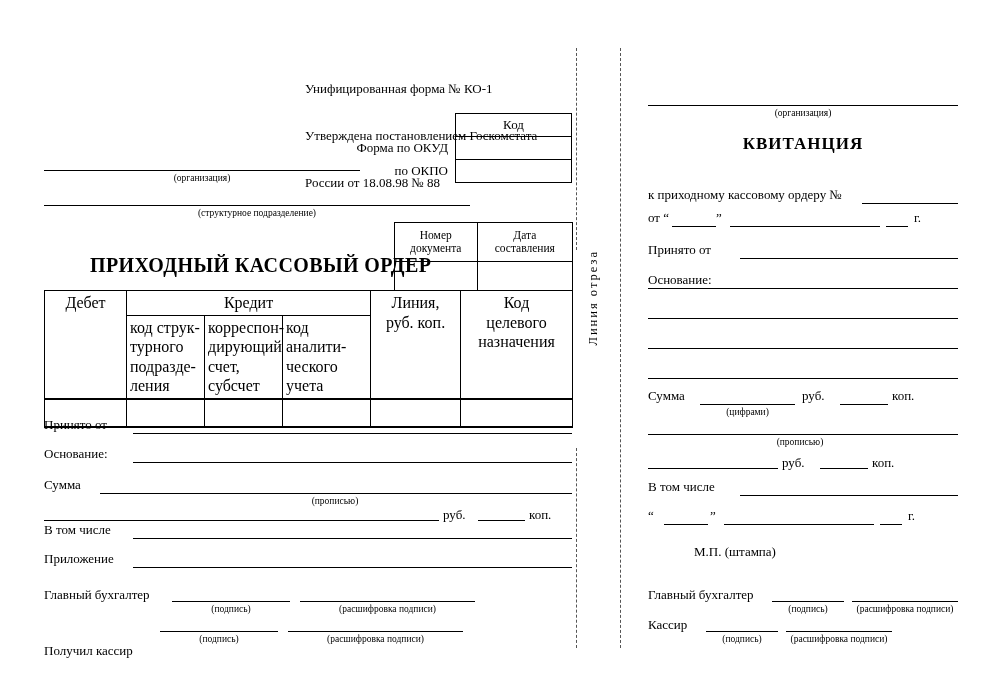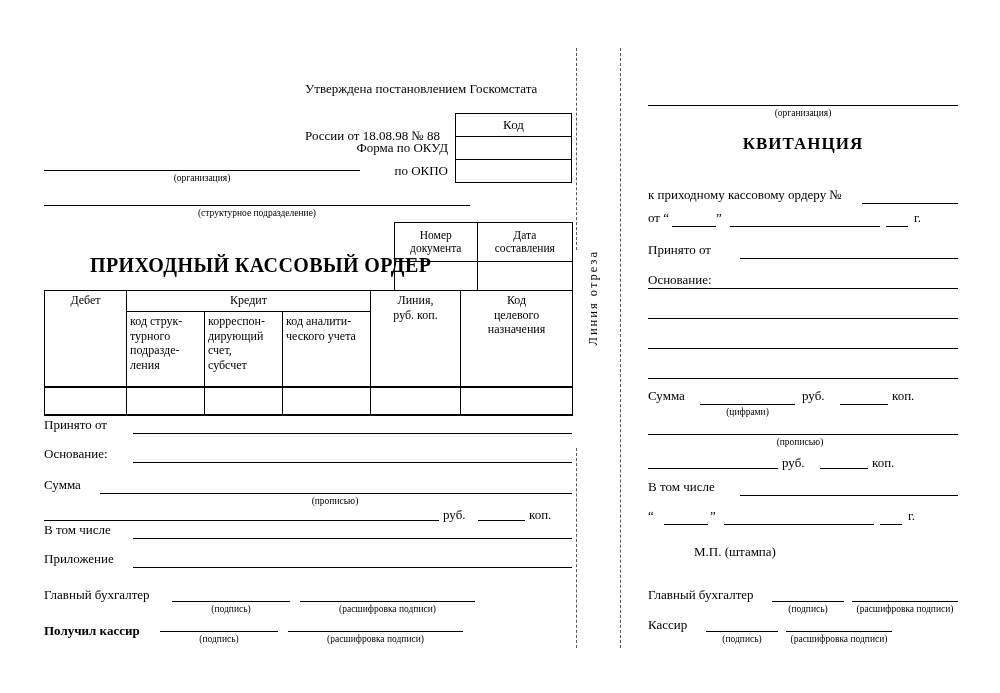--- a/index.html
+++ b/index.html
@@ -55,21 +55,21 @@
     line-height: 1.15;
   }
   #doc-table td.h { height: 36px; vertical-align: middle; }
   #doc-table td.v { height: 26px; }
 
   
   #main-table { left: 44px; top: 290px; width: 528px; }
   #main-table table { border-collapse: collapse; width: 100%; table-layout: fixed; }
   #main-table td {
     border: 1px solid #000;
-    font-size: 12px;
+    font-size: 16px;
     padding: 2px 3px;
     vertical-align: top;
     line-height: 1.22;
   }
   #main-table td.ctr { text-align: center; }
   #main-table tr.entry td { height: 22px; border-top: 2px solid #000; border-bottom: 2px solid #000; }
 
   
   #vert {
     left: 586px;
@@ -86,20 +86,21 @@
     border-left: 1px dashed #555;
     width: 0;
   }
 </style>
 </head>
 <body>
 
 <div id="page">
 
   <div class="abs txt" id="hdr-text">
+    <div>Унифицированная форма № КО-1</div>
     <div>Утверждена постановлением Госкомстата</div>
     <div>России от 18.08.98 № 88</div>
   </div>
 
   <div class="abs" id="kod-table">
     <div class="cell first">Код</div>
     <div class="cell"></div>
     <div class="cell"></div>
   </div>
   <div class="abs lbl-right" style="left:250px; top:140px; width:198px;">Форма по ОКУД</div>
@@ -194,21 +195,21 @@
 
   <div class="abs txt" style="left:44px; top:552px;">Приложение</div>
   <div class="abs line" style="left:133px; top:567px; width:439px;"></div>
 
   <div class="abs txt" style="left:44px; top:588px;">Главный бухгалтер</div>
   <div class="abs line" style="left:172px; top:601px; width:118px;"></div>
   <div class="abs tiny center" style="left:172px; top:604px; width:118px;">(подпись)</div>
   <div class="abs line" style="left:300px; top:601px; width:175px;"></div>
   <div class="abs tiny center" style="left:300px; top:604px; width:175px;">(расшифровка подписи)</div>
 
-  <div class="abs txt" style="left:44px; top:624px;font-weight:bold;">Получил кассир</div>
+  <div class="abs txt" style="left:44px; top:644px;">Получил кассир</div>
   <div class="abs line" style="left:160px; top:631px; width:118px;"></div>
   <div class="abs tiny center" style="left:160px; top:634px; width:118px;">(подпись)</div>
   <div class="abs line" style="left:288px; top:631px; width:175px;"></div>
   <div class="abs tiny center" style="left:288px; top:634px; width:175px;">(расшифровка подписи)</div>
 
   <div class="abs dash-v" style="left:576px; top:48px; height:202px;"></div>
   <div class="abs dash-v" style="left:576px; top:448px; height:200px;"></div>
   <div class="abs dash-v" style="left:620px; top:48px; height:600px;"></div>
   <div class="abs" id="vert">Линия отреза</div>
 

